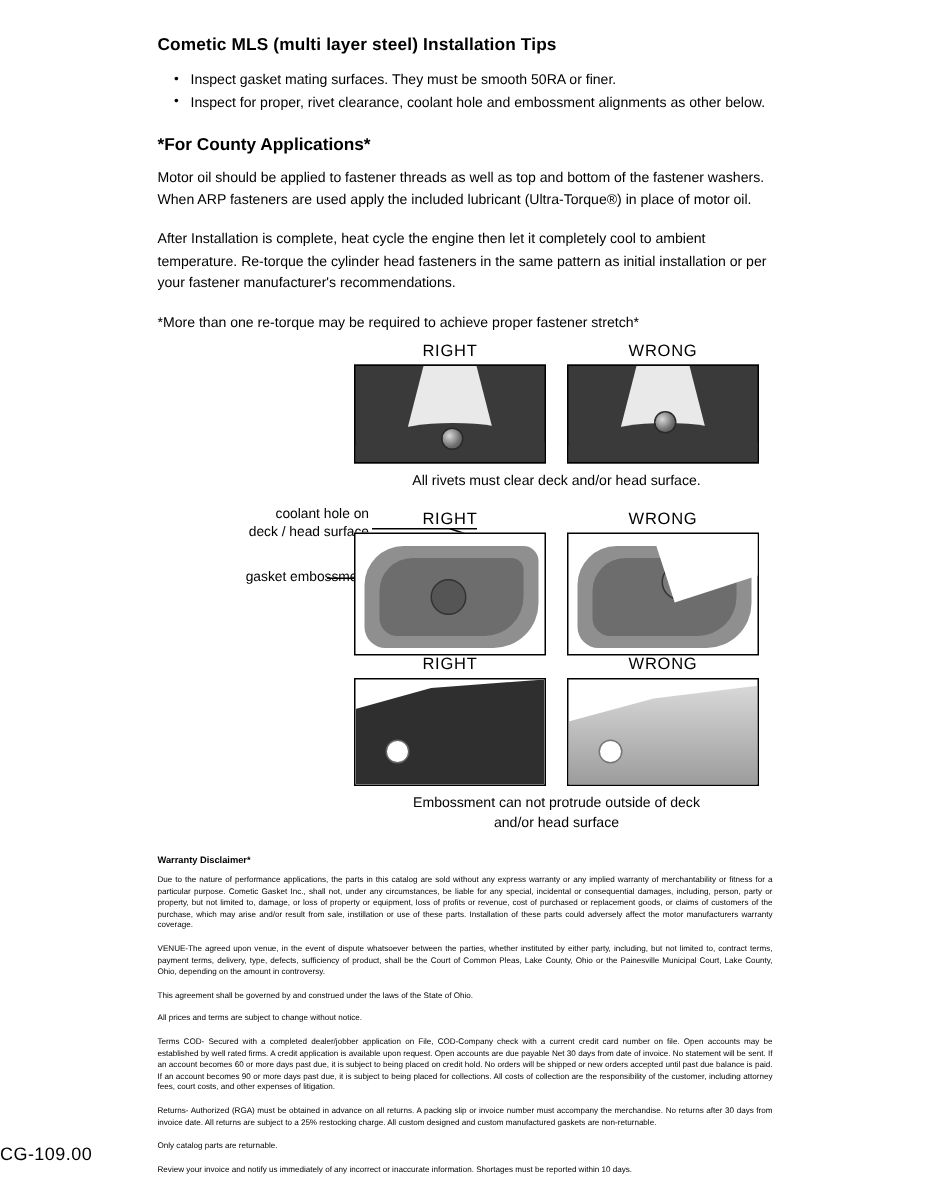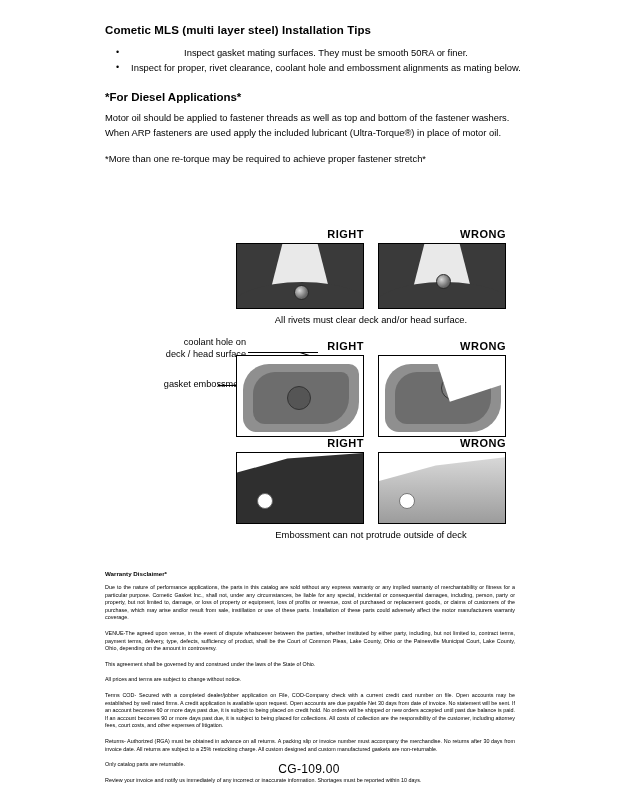--- a/index.html
+++ b/index.html
@@ -66,21 +66,20 @@
   }
   ul.subbullets > li::before {
     content: "\2022";
     position: absolute;
     left: 0;
     top: 0;
     font-size: 9px;
   }
   .sub-wrap {
     padding-left: 11px;
-    text-align: center;
   }
   h2.subtitle {
     font-size: 11.5px;
     font-weight: bold;
     margin: 16px 0 8px 0;
   }
   p.para {
     font-size: 9.4px;
     line-height: 14.5px;
     margin: 0 0 12px 0;
@@ -99,23 +98,23 @@
     width: 270px;
   }
   .fig-row {
     display: flex;
     gap: 14px;
   }
   .fig-col {
     width: 128px;
   }
   .fig-label {
-    text-align: right;
+    text-align: center;
     font-size: 11px;
-    font-weight: bold;
+    font-weight: normal;
     letter-spacing: 0.5px;
     margin-bottom: 3px;
   }
   .fig-box {
     width: 128px;
     border: 1px solid #000;
     box-sizing: border-box;
     position: relative;
     overflow: hidden;
     background: #fff;
@@ -221,43 +220,43 @@
     font-size: 5.4px;
     line-height: 7.6px;
     margin: 0 0 8px 0;
     text-align: justify;
   }
   .docnum {
     position: absolute;
     left: 0;
     right: 0;
     top: 762px;
-    text-align: center;
     font-size: 12px;
     letter-spacing: 0.3px;
   }
 </style>
 </head>
 <body>
 
 <div class="page">
 
   <div class="content">
     <h1 class="title">Cometic MLS (multi layer steel) Installation Tips</h1>
 
 
     <div class="sub-wrap">
       <ul class="subbullets">
         <li>Inspect gasket mating surfaces.  They must be smooth 50RA or finer.</li>
-        <li>Inspect for proper, rivet clearance, coolant hole and embossment alignments as mating below.</li>
+        <li>Inspect for proper, rivet clearance, coolant hole and embossment alignments as other below.</li>
       </ul>
     </div>
 
-    <h2 class="subtitle">*For Diesel Applications*</h2>
+    <h2 class="subtitle">*For County Applications*</h2>
     <p class="para">Motor oil should be applied to fastener threads as well as top and bottom of the fastener washers. When ARP fasteners are used apply the included lubricant (Ultra-Torque®) in place of motor oil.</p>
+    <p class="para">After Installation is complete, heat cycle the engine then let it completely cool to ambient temperature. Re-torque the cylinder head fasteners in the same pattern as initial installation or per your fastener manufacturer's recommendations.</p>
     <p class="note">*More than one re-torque may be required to achieve proper fastener stretch*</p>
   </div>
 
   <div class="callouts">
     <div class="c1">
       <div>coolant hole on</div>
       <div>deck / head surface</div>
     </div>
     <div>gasket embossment</div>
   </div>
@@ -318,20 +317,21 @@
       <div class="fig-col">
         <div class="fig-label">WRONG</div>
         <div class="fig-box r3 wrong">
           <div class="light"></div>
           <div class="dot"></div>
         </div>
       </div>
     </div>
     <div class="cap">
       <div>Embossment can not protrude outside of deck</div>
+      <div>and/or head surface</div>
     </div>
 
   </div>
 
   <div class="warranty">
     <h3>Warranty Disclaimer*</h3>
     <p>Due to the nature of performance applications, the parts in this catalog are sold without any express warranty or any implied warranty of merchantability or fitness for a particular purpose.  Cometic Gasket Inc., shall not, under any circumstances, be liable for any special, incidental or consequential damages, including, person, party or property, but not limited to, damage, or loss of property or equipment, loss of profits or revenue, cost of purchased or replacement goods, or claims of customers of the purchase, which may arise and/or result from sale, instillation or use of these parts.  Installation of these parts could adversely affect the motor manufacturers warranty coverage.</p>
     <p>VENUE-The agreed upon venue, in the event of dispute whatsoever between the parties, whether instituted by either party, including, but not limited to, contract terms, payment terms, delivery, type, defects, sufficiency of product, shall be the Court of Common Pleas, Lake County, Ohio or the Painesville Municipal Court, Lake County, Ohio, depending on the amount in controversy.</p>
     <p>This agreement shall be governed by and construed under the laws of the State of Ohio.</p>
     <p>All prices and terms are subject to change without notice.</p>

